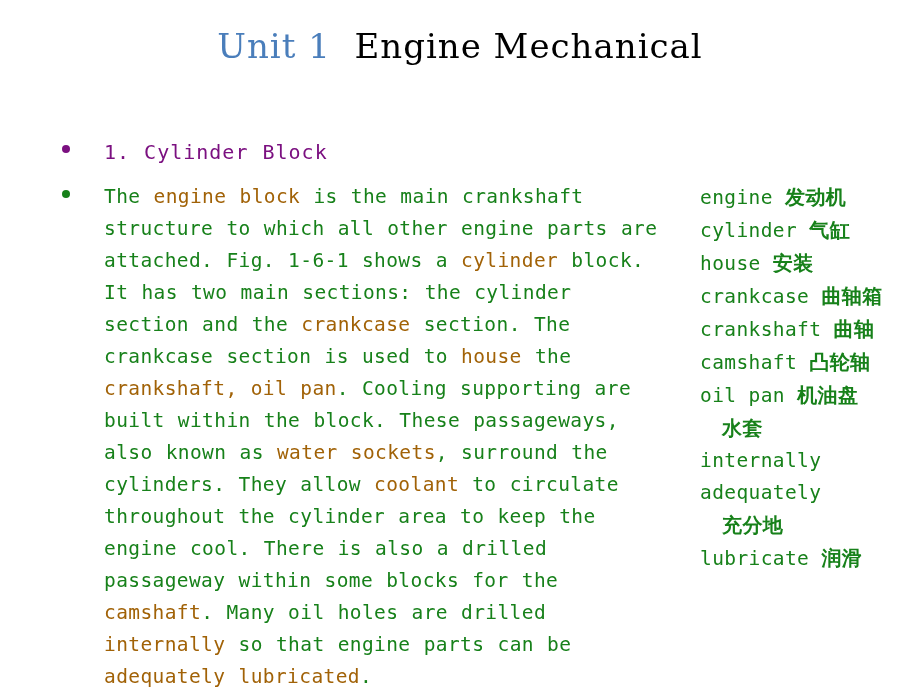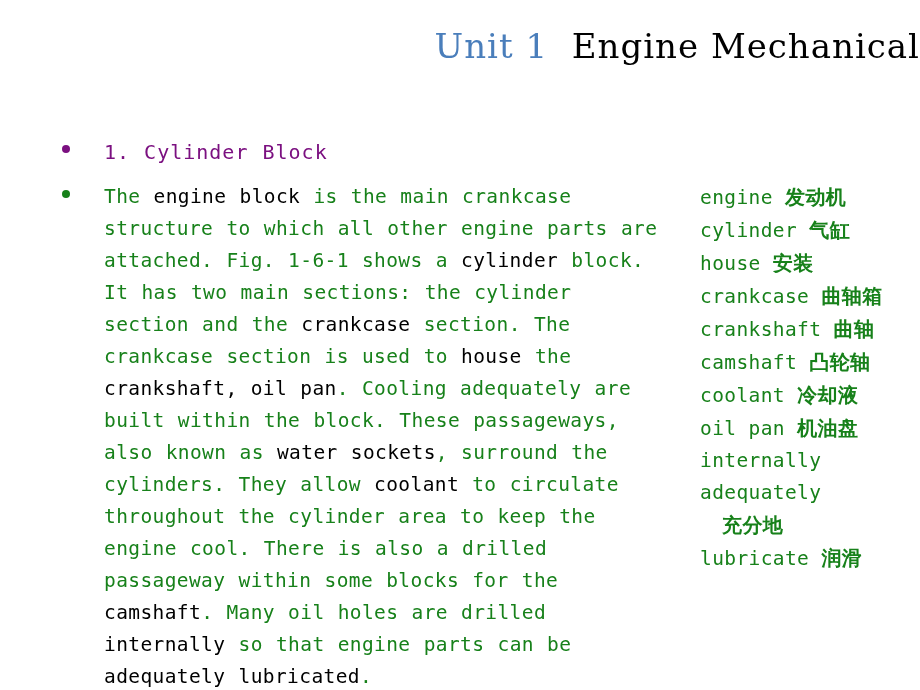--- a/index.html
+++ b/index.html
@@ -14,21 +14,21 @@
     overflow: hidden;
     position: relative;
   }
 
   
   .slide-title {
     position: absolute;
     top: 24px;
     left: 0;
     width: 920px;
-    text-align: right;
+    text-align: center;
     font-family: "DejaVu Serif", "Liberation Serif", serif;
     font-size: 34px;
     line-height: 44px;
     letter-spacing: 1px;
     white-space: pre;
   }
   .title-unit   { color: #4A7EBB; }
   .title-main   { color: #000000; }
 
   
@@ -73,21 +73,21 @@
     color: #7B1080;
     font-size: 20px;
     letter-spacing: 1px;
   }
 
   
   #row-paragraph { top: 51px; }
   #row-paragraph .bullet-dot { background: #17811A; }
   #row-paragraph .bullet-text { color: #17811A; }
 
-  .kw { color: #000000; margin-top: 48px; }
+  .kw { color: #a16207; margin-top: 48px; }
 
   
   .vocab-col {
     position: absolute;
     top: 51px;
     left: 700px;
     width: 220px;
     color: #17811A;
     font-size: 19.5px;
     line-height: 32px;
@@ -111,46 +111,46 @@
 
 <div class="slide-body">
 
   <div class="bullet-row" id="row-heading">
     <span class="bullet-dot"></span>
     <span class="bullet-text">1. Cylinder Block</span>
   </div>
 
   <div class="bullet-row" id="row-paragraph">
     <span class="bullet-dot"></span>
-    <span class="bullet-text" id="paragraph-text"><span>The </span><span class="kw">engine block</span><span> is the main crankcase</span>
+    <span class="bullet-text" id="paragraph-text"><span>The </span><span class="kw">engine block</span><span> is the main crankshaft</span>
 <span>structure to which all other engine parts are</span>
 <span>attached. Fig. 1-6-1 shows a </span><span class="kw">cylinder</span><span> block.</span>
 <span>It has two main sections: the cylinder</span>
 <span>section and the </span><span class="kw">crankcase</span><span> section. The</span>
 <span>crankcase section is used to </span><span class="kw">house</span><span> the</span>
-<span class="kw">crankshaft, oil pan</span><span>. Cooling adequately are</span>
+<span class="kw">crankshaft, oil pan</span><span>. Cooling supporting are</span>
 <span>built within the block. These passageways,</span>
 <span>also known as </span><span class="kw">water sockets</span><span>, surround the</span>
 <span>cylinders. They allow </span><span class="kw">coolant</span><span> to circulate</span>
 <span>throughout the cylinder area to keep the</span>
 <span>engine cool. There is also a drilled</span>
 <span>passageway within some blocks for the</span>
 <span class="kw">camshaft</span><span>. Many oil holes are drilled</span>
 <span class="kw">internally</span><span> so that engine parts can be</span>
 <span class="kw">adequately lubricated</span><span>.</span></span>
   </div>
 
   <div class="vocab-col" id="vocab-col">
       <span class="vocab-item"><span>engine </span><span class="cn">发动机</span></span>
       <span class="vocab-item"><span>cylinder </span><span class="cn">气缸</span></span>
       <span class="vocab-item"><span>house </span><span class="cn">安装</span></span>
       <span class="vocab-item"><span>crankcase </span><span class="cn">曲轴箱</span></span>
       <span class="vocab-item"><span>crankshaft </span><span class="cn">曲轴</span></span>
       <span class="vocab-item"><span>camshaft </span><span class="cn">凸轮轴</span></span>
-      <span class="vocab-item"><span>coolant </span><span class="cn">冷却液</span></span>
       <span class="vocab-item"><span>oil pan </span><span class="cn">机油盘</span></span>
+      <span class="vocab-item indent"><span class="cn">水套</span></span>
       <span class="vocab-item">internally</span>
       <span class="vocab-item">adequately</span>
       <span class="vocab-item indent"><span class="cn">充分地</span></span>
       <span class="vocab-item"><span>lubricate </span><span class="cn">润滑</span></span>
     </div>
 
 </div>
 
 </body></html>

